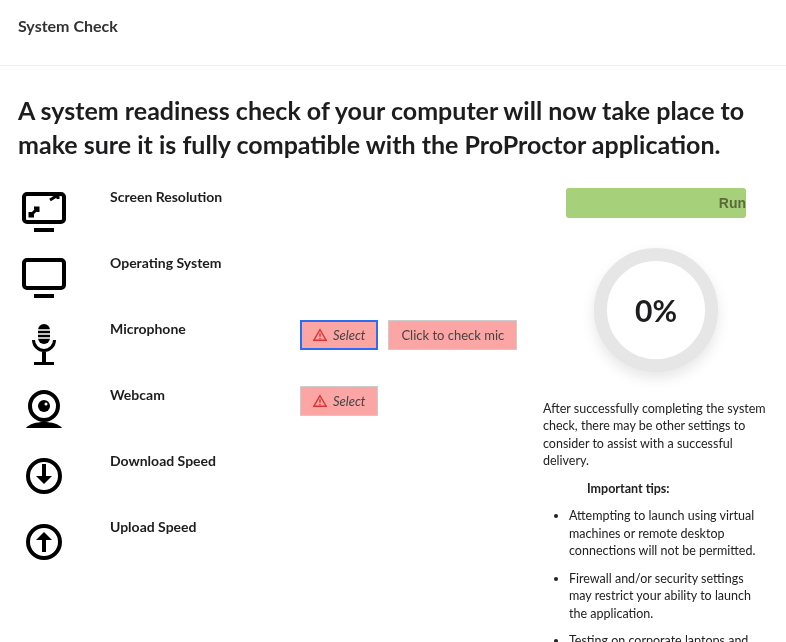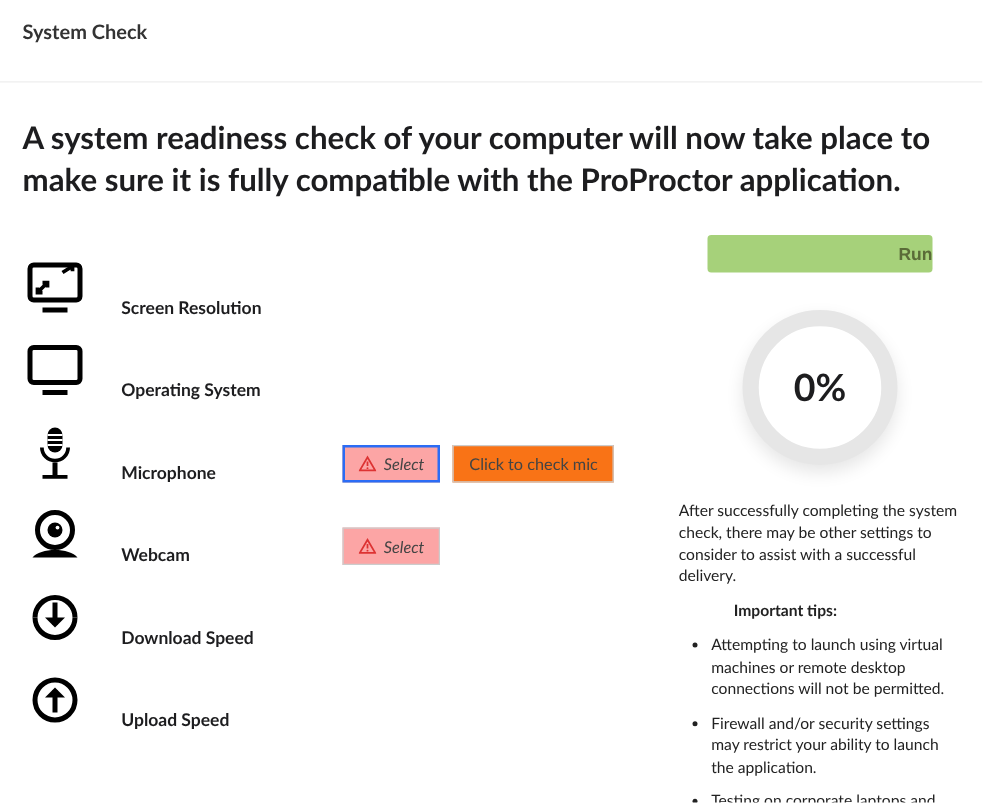--- a/index.html
+++ b/index.html
@@ -34,23 +34,23 @@
 .body {
   display: flex;
   align-items: flex-start;
 }
 .left {
   flex: 1;
   min-width: 0;
 }
 .row {
   display: flex;
-  align-items: flex-end;
+  align-items: flex-start;
   min-height: 66px;
-  gap: 27px;
+  gap: 40px;
 }
 .icon-wrap {
   width: 52px;
   display: flex;
   justify-content: center;
   align-items: center;
 }
 .icon-wrap svg { width: 48px; height: 48px; }
 .label {
   flex: 0 0 150px;
@@ -60,21 +60,21 @@
 }
 .controls {
   display: flex;
   gap: 10px;
 }
 .btn {
   font-family: inherit;
   font-size: 13px;
   padding: 6px 12px;
   border: 1px solid #ccc;
-  background: #f97316;
+  background: #fca5a5;
   color: #444;
   cursor: pointer;
   display: inline-flex;
   align-items: center;
   gap: 6px;
 }
 .btn.select {
   background: #fca5a5;
   font-style: italic;
 }

